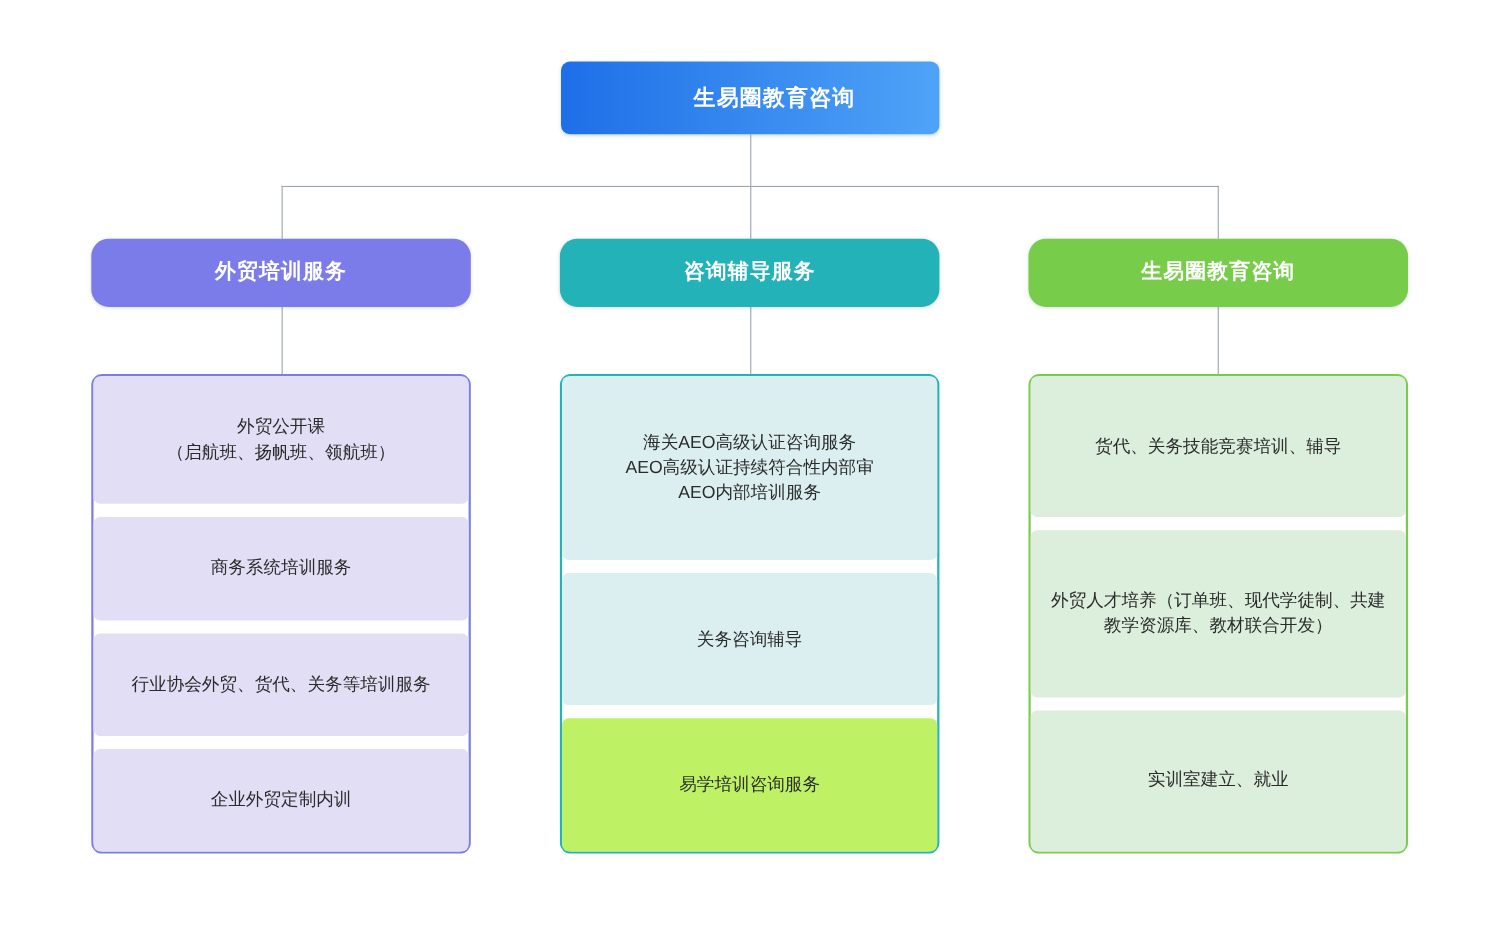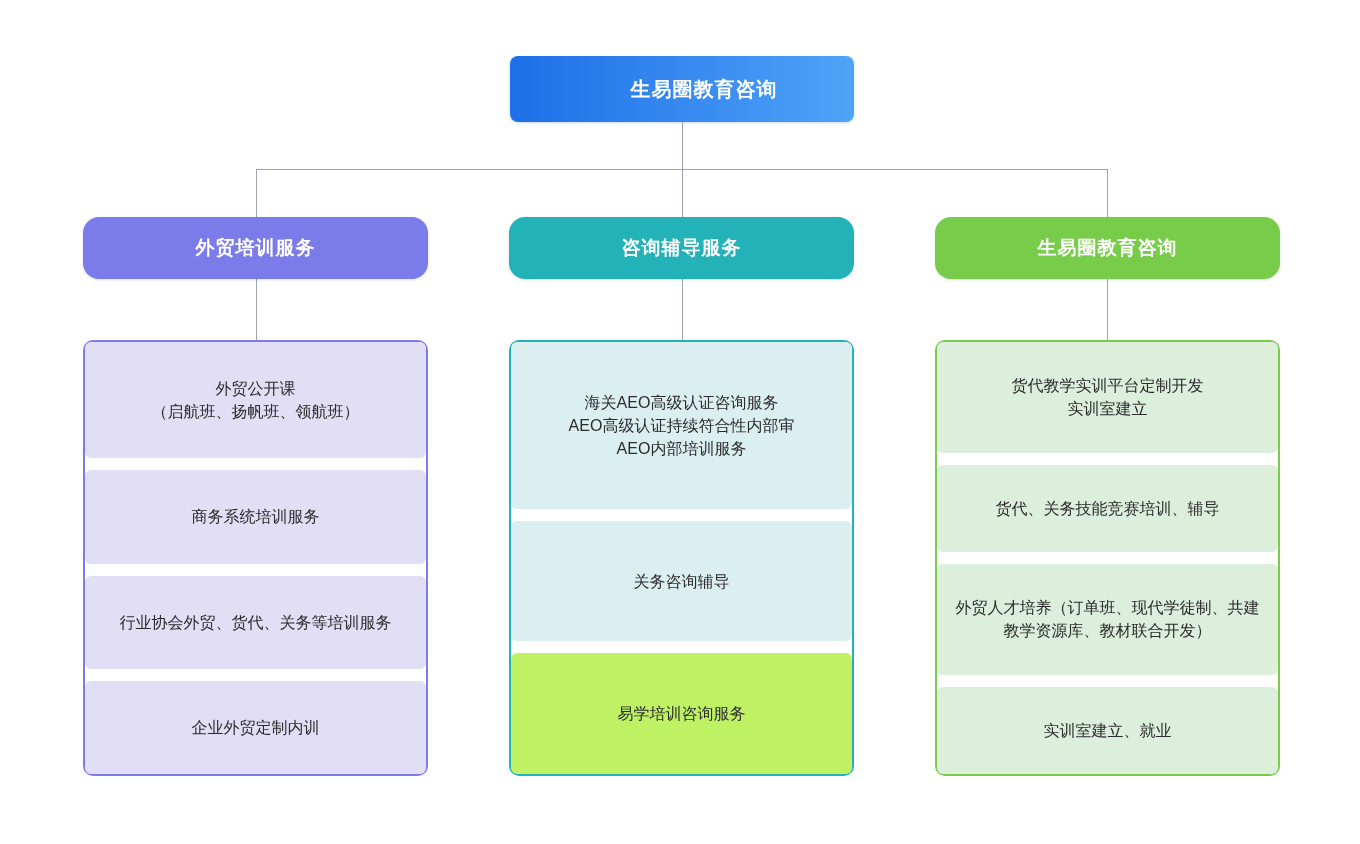--- a/index.html
+++ b/index.html
@@ -172,24 +172,20 @@
       </div>
     </div>
   </div>
 
   <div class="branch branch-3">
     <div class="branch-header" style="background: rgb(119, 204, 74);">
       <span class="branch-header-label">生易圈教育咨询</span>
     </div>
     <div class="branch-body" style="border-color: rgb(119, 204, 74);">
       <div class="card" style="background: rgb(220, 238, 220);">
-        <span class="card-label">货代教学实训平台定制开发
-实训室建立</span>
-      </div>
-      <div class="card" style="background: rgb(220, 238, 220);">
         <span class="card-label">货代、关务技能竞赛培训、辅导</span>
       </div>
       <div class="card" style="background: rgb(220, 238, 220);">
         <span class="card-label">外贸人才培养（订单班、现代学徒制、共建教学资源库、教材联合开发）</span>
       </div>
       <div class="card" style="background: rgb(220, 238, 220);">
         <span class="card-label">实训室建立、就业</span>
       </div>
     </div>
   </div>

